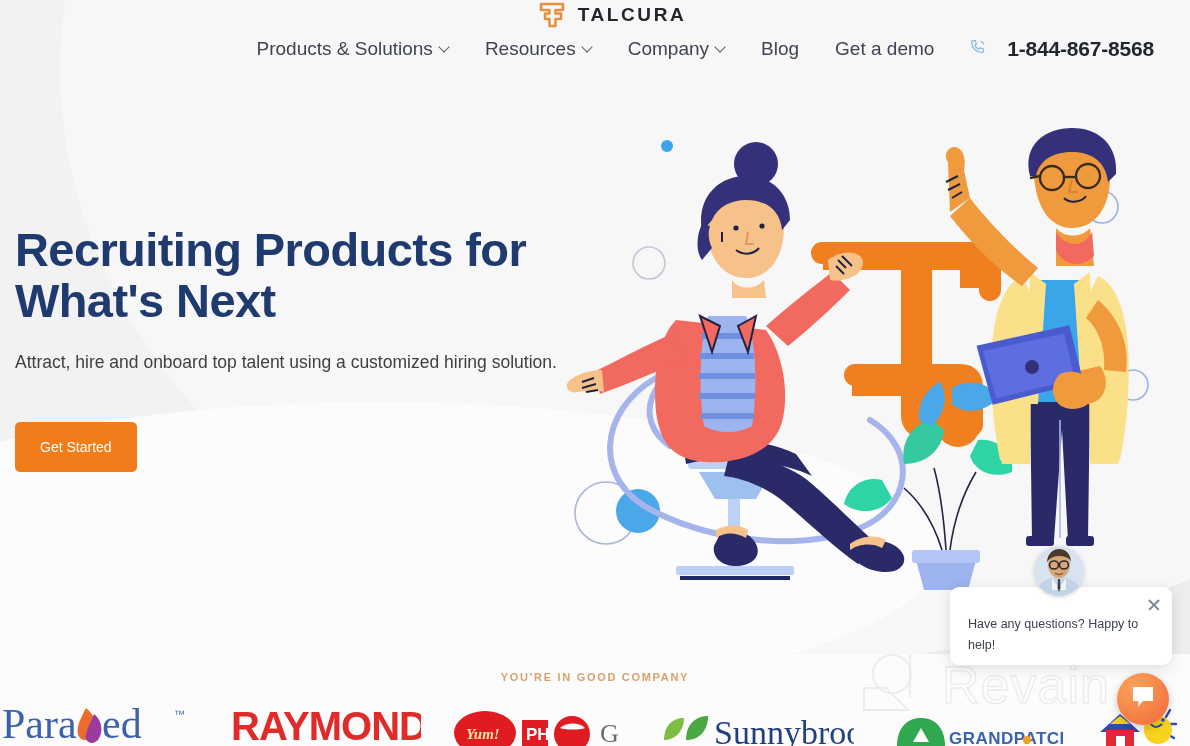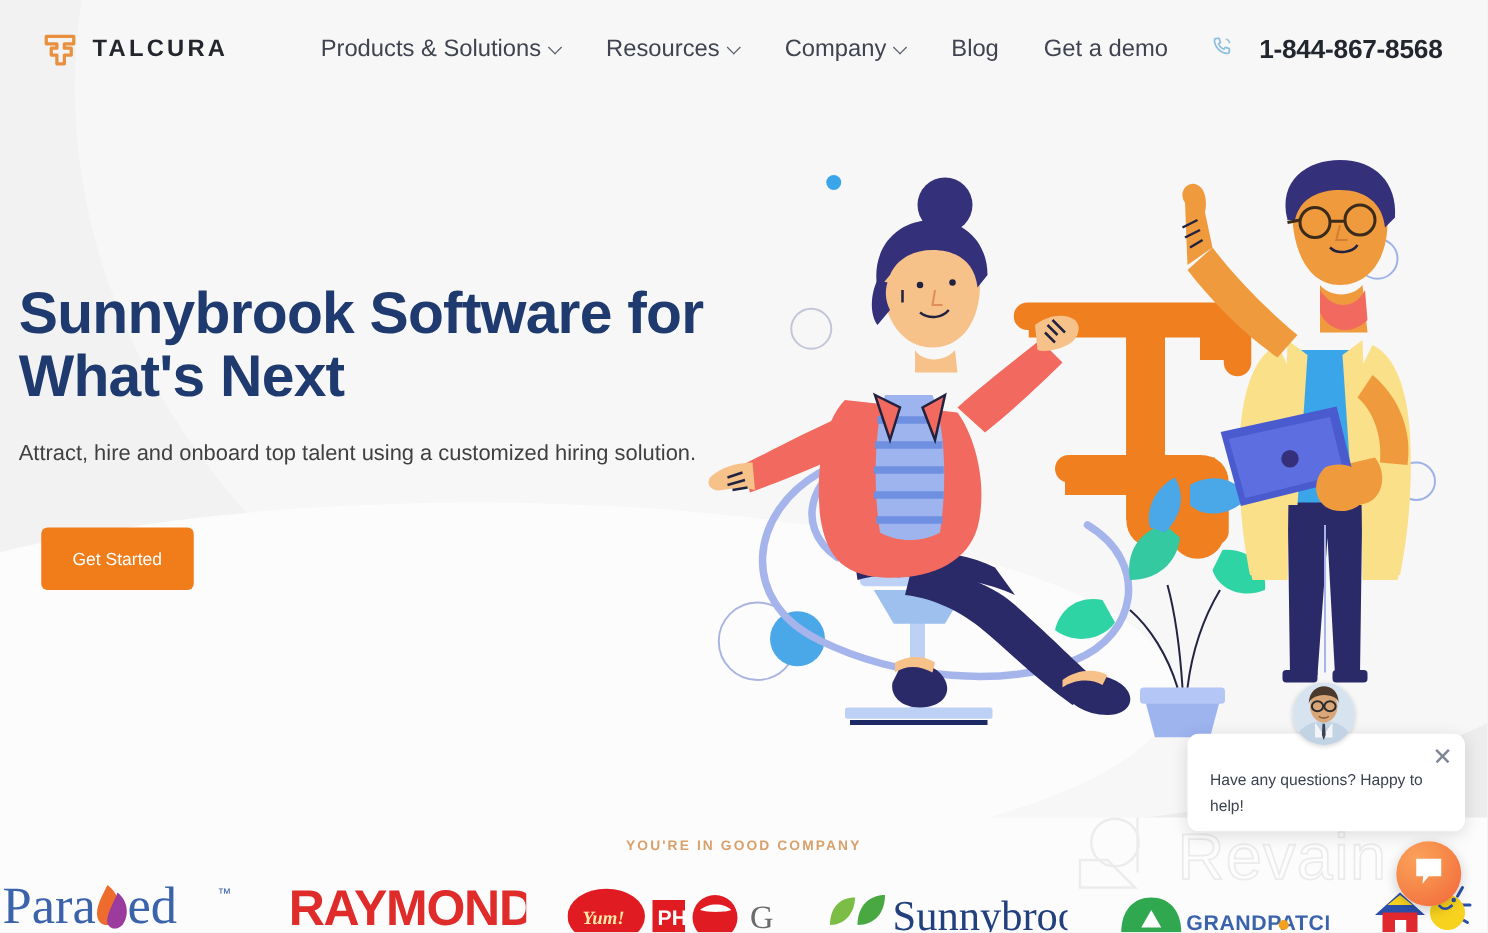--- a/index.html
+++ b/index.html
@@ -29,21 +29,21 @@
   }
   .bg-bottom-curve {
     position: absolute; left: -180px; bottom: 44px;
     width: 1120px; height: 300px; border-radius: 50%;
     background: #fcfcfc;
   }
 
   
   .header {
     position: absolute; top: 0; left: 0; right: 0; height: 80px;
-    display: flex; align-items: center; z-index: 40;
+    display: flex; align-items: center; z-index: 40; flex-direction: column;
   }
   .logo-wrap { display: flex; align-items: center; gap: 11px; margin-left: 33px; }
   .logo-mark { width: 30px; height: 30px; position: relative; }
   .logo-text {
     font-size: 19px; font-weight: bold; letter-spacing: 2.6px; color: #23262c;
   }
   .nav { display: flex; align-items: center; margin-left: auto; margin-right: 36px; gap: 0; }
   .nav-item {
     display: flex; align-items: center; gap: 7px;
     font-size: 19px; color: #3f4450; padding: 8px 18px; cursor: pointer;
@@ -69,21 +69,20 @@
   }
   .hero-sub {
     margin-top: 23px; font-size: 17.5px; line-height: 27px; color: #404040;
     width: 548px;
   }
   .cta-btn {
     margin-top: 46px; display: inline-block;
     background: #f07d1a; color: #fff; border: none; border-radius: 5px;
     font-size: 14px; padding: 17px 25px; cursor: pointer;
     font-family: "Liberation Sans", sans-serif;
-    margin-left: 18px;
   }
 
   
   .illus { position: absolute; left: 560px; top: 120px; width: 630px; height: 470px; z-index: 20; }
   .illus svg { display: block; }
 
   
   .good-company {
     position: absolute; left: 0; right: 0; top: 671px; text-align: center;
     font-size: 11px; font-weight: bold; letter-spacing: 1.7px; color: #d8a06a; z-index: 35;
@@ -335,21 +334,21 @@
         <path d="M504 57 H516"></path>
         <path d="M480 56 L470 58"></path>
       </g>
       <path d="M504 78 C510 84 522 82 526 76" stroke="#20223f" stroke-width="2" fill="none"></path>
       <path d="M512 60 L509 72 L518 72" stroke="#d07f30" stroke-width="1.6" fill="none"></path>
     </svg>
   </div>
 
   <div class="hero-text">
     <h1 class="hero-title">
-      <span>Sunnybrook Software for</span><br>
+      <span>Recruiting Products for</span><br>
       <span>What's Next</span>
     </h1>
     <p class="hero-sub">Attract, hire and onboard top talent using a customized hiring solution.</p>
     <button class="cta-btn">Get Started</button>
   </div>
 
   <div class="good-company">YOU'RE IN GOOD COMPANY</div>
 
   <div class="logo-strip">
 

